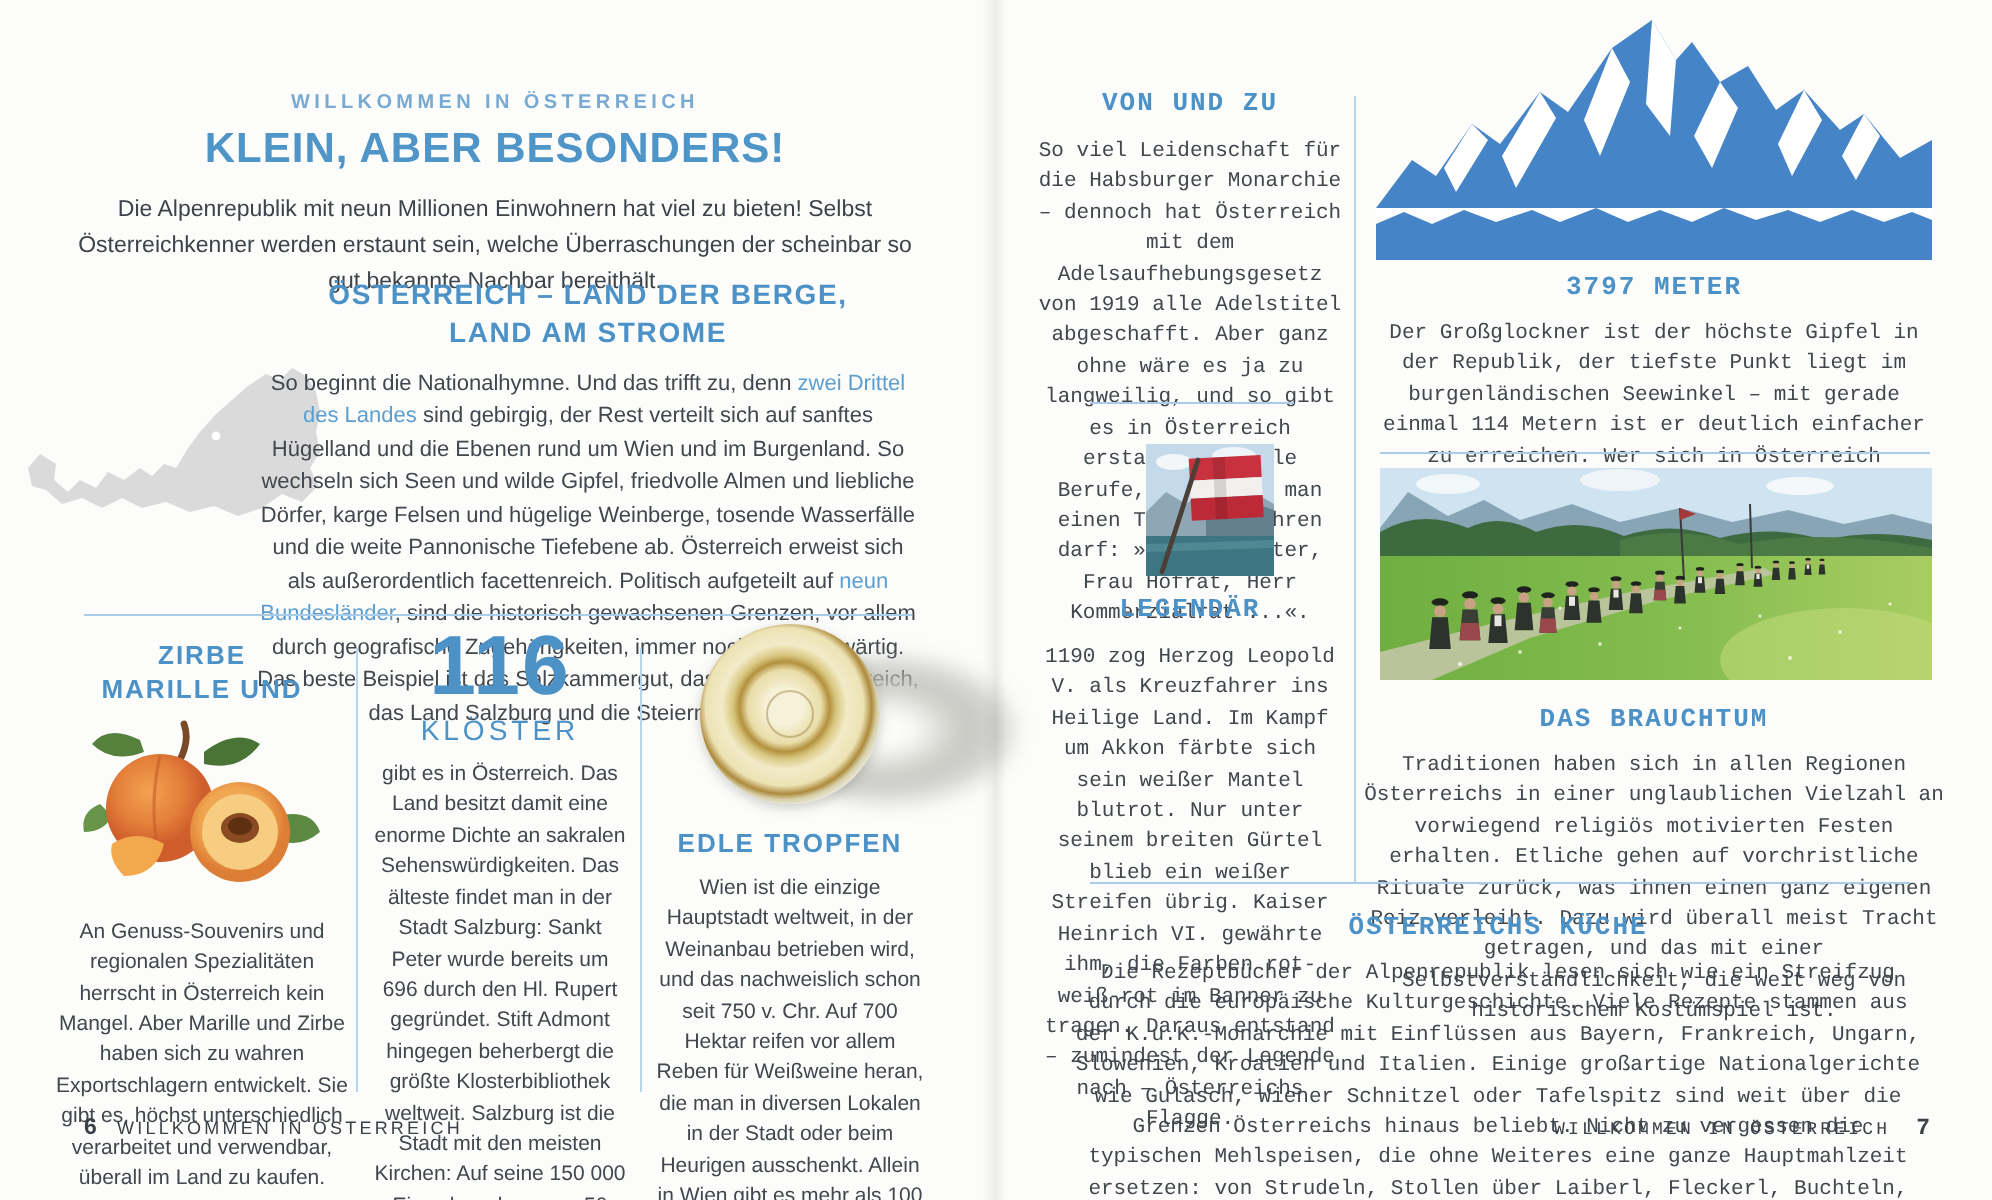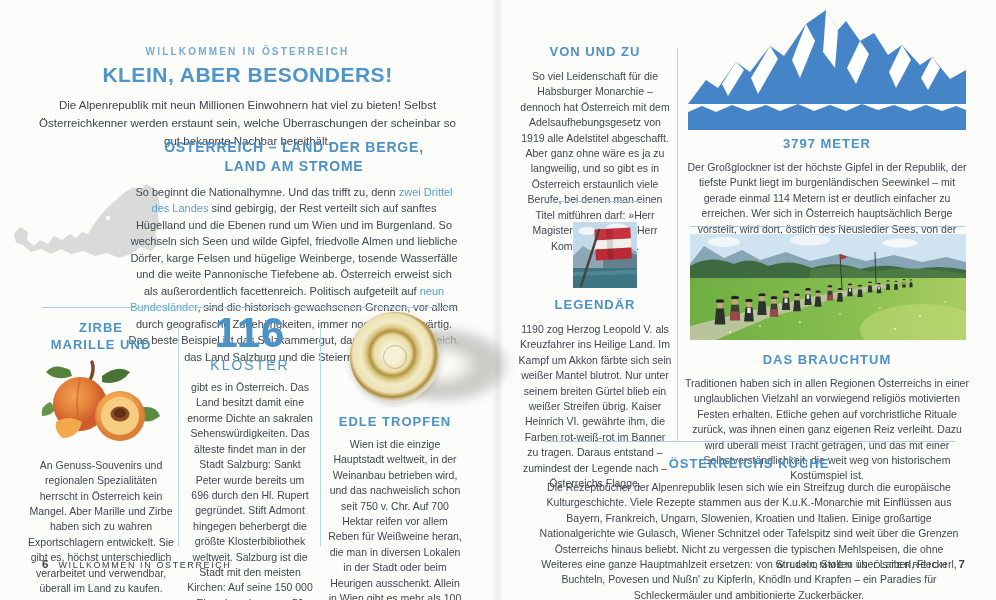--- a/index.html
+++ b/index.html
@@ -132,21 +132,21 @@
   </div>
 
   <div class="abs footer" style="left:42px;top:558px;">
     <span class="pagenum" style="margin-left:0;">6</span>
     <span>WILLKOMMEN IN ÖSTERREICH</span>
   </div>
 </div>
 
 <div class="abs seam"></div>
 
-<div class="abs" style="left:497px;top:0;width:499px;height:500px;">
+<div class="abs" style="left:497px;top:0;width:499px;height:500px;font-family:Liberation Mono, monospace;">
 
   <div class="abs center" style="left:21px;top:44px;width:154px;">
     <div class="col-head">VON UND ZU</div>
     <div class="small-txt" style="margin-top:8px;">So viel Leidenschaft für die Habsburger Monarchie – dennoch hat Österreich mit dem Adelsaufhebungsgesetz von 1919 alle Adelstitel abgeschafft. Aber ganz ohne wäre es ja zu langweilig, und so gibt es in Österreich erstaunlich viele Berufe, bei denen man einen Titel mitführen darf: »Herr Magister, Frau Hofrat, Herr Kommerzialrat ...«.</div>
   </div>
 
   <hr class="hr abs" style="left:48px;top:201px;width:102px;">
 
   <svg class="abs" style="left:76px;top:222px;" width="64" height="66" viewBox="0 0 64 66">
     <rect width="64" height="66" fill="#c4daea"></rect>

